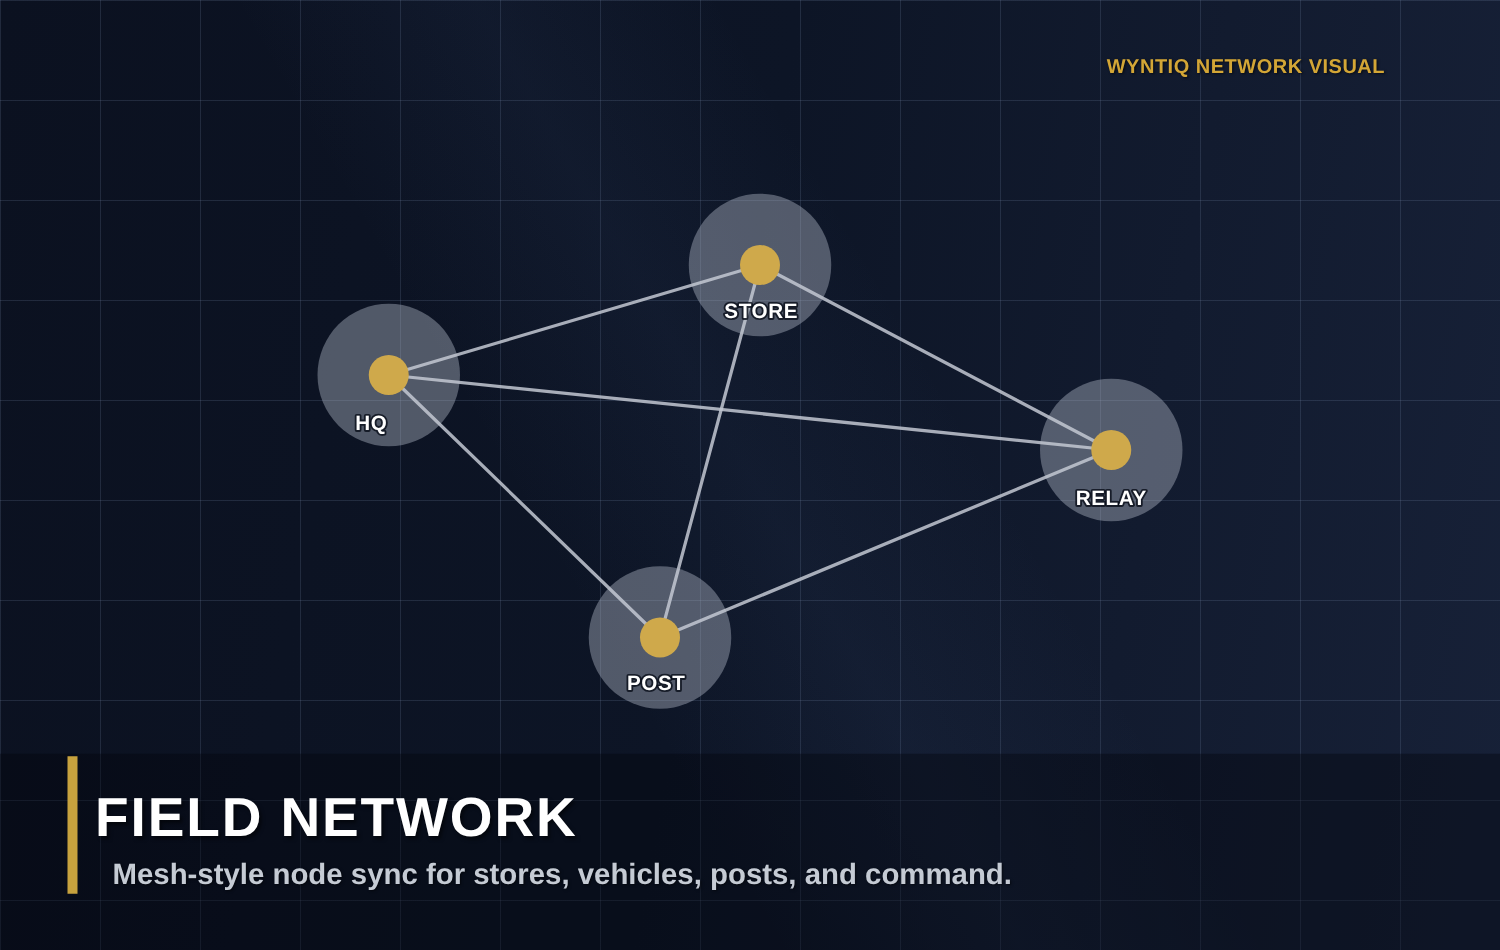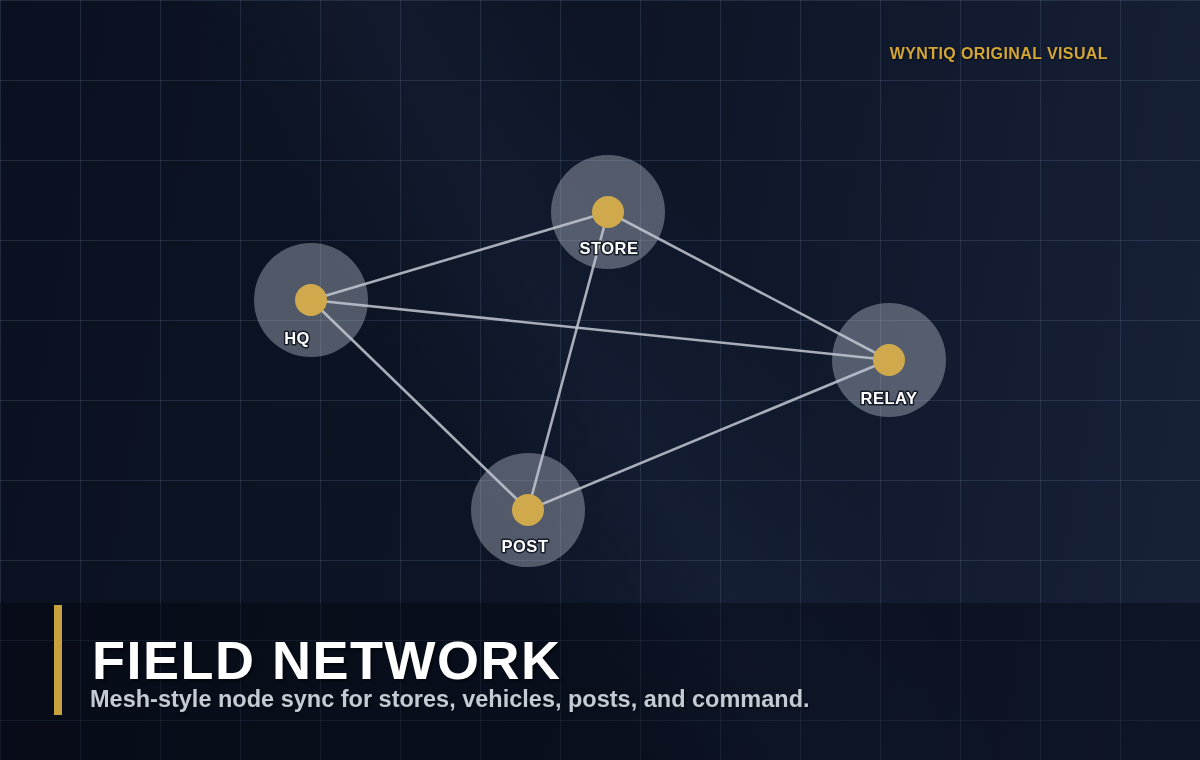--- a/index.html
+++ b/index.html
@@ -67,24 +67,24 @@
   .accent-bar {
     position: absolute;
     left: 54px;
     top: 2px;
     width: 8px;
     height: 110px;
     background: #c7a23e;
   }
   .slide-title {
     position: absolute;
-    left: 92px;
+    left: 76px;
     top: 30px;
     margin: 0;
-    font-size: 54px;
+    font-size: 44px;
     line-height: 1;
     font-weight: 900;
     letter-spacing: 1.5px;
     color: #ffffff;
     text-shadow: 2px 2px 3px rgba(0,0,0,0.5);
     white-space: nowrap;
   }
   .slide-subtitle {
     position: absolute;
     left: 90px;
@@ -96,21 +96,21 @@
     color: #c5cbd4;
     text-shadow: 1px 1px 2px rgba(0,0,0,0.5);
     white-space: nowrap;
   }
 </style>
 </head>
 <body>
 
 <div class="stage">
 
-  <div class="brand" style="color: rgb(211, 166, 54);">WYNTIQ ORIGINAL VISUAL</div>
+  <div class="brand" style="color: rgb(211, 166, 54);">WYNTIQ NETWORK VISUAL</div>
 
   <svg id="network" class="network" viewBox="0 0 1200 603">
       <circle cx="311" cy="300" r="57" fill="rgba(178,186,201,0.42)"></circle>
       <circle cx="608" cy="212" r="57" fill="rgba(178,186,201,0.42)"></circle>
       <circle cx="528" cy="510" r="57" fill="rgba(178,186,201,0.42)"></circle>
       <circle cx="889" cy="360" r="57" fill="rgba(178,186,201,0.42)"></circle>
       <line x1="311" y1="300" x2="608" y2="212" stroke="#c3c8d2" stroke-width="2.6" stroke-opacity="0.85" stroke-linecap="round"></line>
       <line x1="311" y1="300" x2="528" y2="510" stroke="#c3c8d2" stroke-width="2.6" stroke-opacity="0.85" stroke-linecap="round"></line>
       <line x1="311" y1="300" x2="889" y2="360" stroke="#c3c8d2" stroke-width="2.6" stroke-opacity="0.85" stroke-linecap="round"></line>
       <line x1="608" y1="212" x2="528" y2="510" stroke="#c3c8d2" stroke-width="2.6" stroke-opacity="0.85" stroke-linecap="round"></line>

